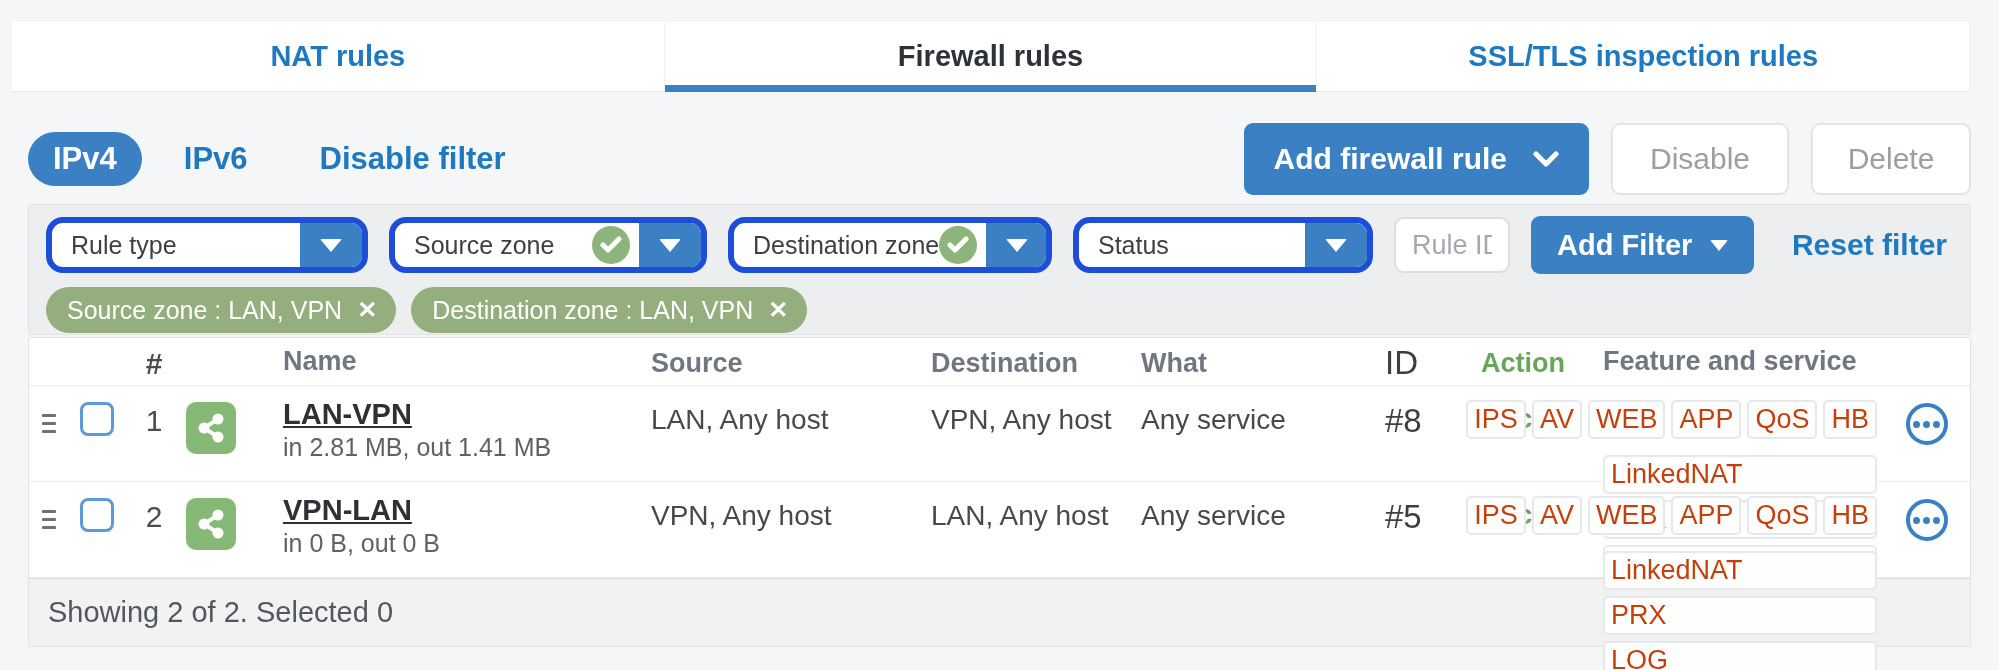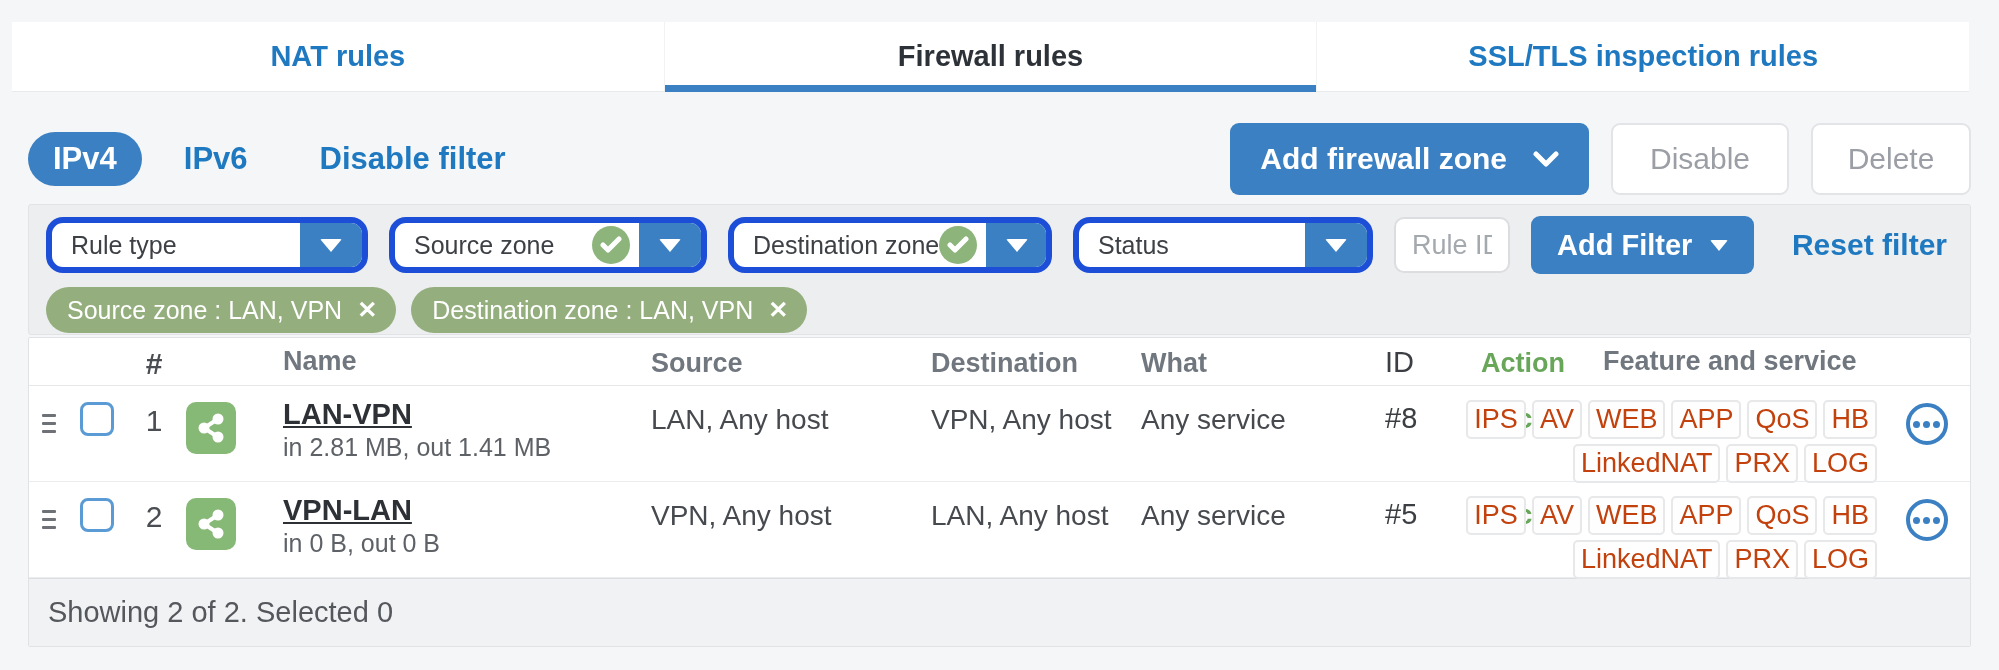--- a/index.html
+++ b/index.html
@@ -141,25 +141,25 @@
   .rule-icon{
     width:50px;height:52px;border-radius:10px;background:var(--icon-green);
     display:flex;align-items:center;justify-content:center;
   }
   .c-name{line-height:1;}
   .rule-name{
     font-size:29px;font-weight:700;color:#2d3136;text-decoration:underline;cursor:pointer;display:inline-block;
   }
   .rule-sub{font-size:25px;color:#5e6267;margin-top:6px;}
   .c-src,.c-dst,.c-what{padding-left:8px;padding-top:4px;white-space:nowrap;}
-  .c-id{padding-left:12px;padding-top:2px;font-size:29px;font-weight:500;color:#3b3e42;}
+  .c-id{padding-left:12px;padding-top:2px;font-size:33px;font-weight:500;color:#3b3e42;}
   .c-action{padding-left:8px;padding-top:3px;font-weight:700;color:var(--accept-green);}
   .c-feat{padding-left:10px;}
   .bline{display:flex;justify-content:flex-end;gap:6px;padding-right:6px;}
-  .bline + .bline{margin-top:5px;}
+  .bline + .bline{margin-top:16px;flex-direction:column;}
   .badge{
     border:2px solid #e7e8ea;border-radius:5px;background:#fefefe;
     color:#c2410c;font-size:27px;line-height:1;padding:4px 6px;white-space:nowrap;
   }
   .c-more{display:flex;justify-content:center;padding-top:3px;}
   .more-btn{
     width:42px;height:42px;border-radius:50%;border:4px solid var(--primary-blue);
     display:flex;align-items:center;justify-content:center;gap:3px;cursor:pointer;background:#fff;
   }
   .more-btn i{display:block;width:7px;height:7px;border-radius:50%;background:var(--primary-blue);}
@@ -187,21 +187,21 @@
 
   </div>
 </div>
 
 <div class="controls">
   <span class="ip-pill">IPv4</span>
   <span class="ip-link">IPv6</span>
   <span class="disable-filter">Disable filter</span>
   <span class="spacer"></span>
   <div class="btn btn-primary">
-    <span>Add firewall zone</span>
+    <span>Add firewall rule</span>
     <svg width="26" height="18" viewBox="0 0 26 18">
       <polyline points="3,4 13,14 23,4" fill="none" stroke="#ffffff" stroke-width="5" stroke-linecap="round" stroke-linejoin="round"></polyline>
     </svg>
   </div>
   <div class="btn btn-ghost btn-disable">Disable</div>
   <div class="btn btn-ghost btn-delete">Delete</div>
 </div>
 
 <div class="filter-panel">
   <div class="filter-row">

